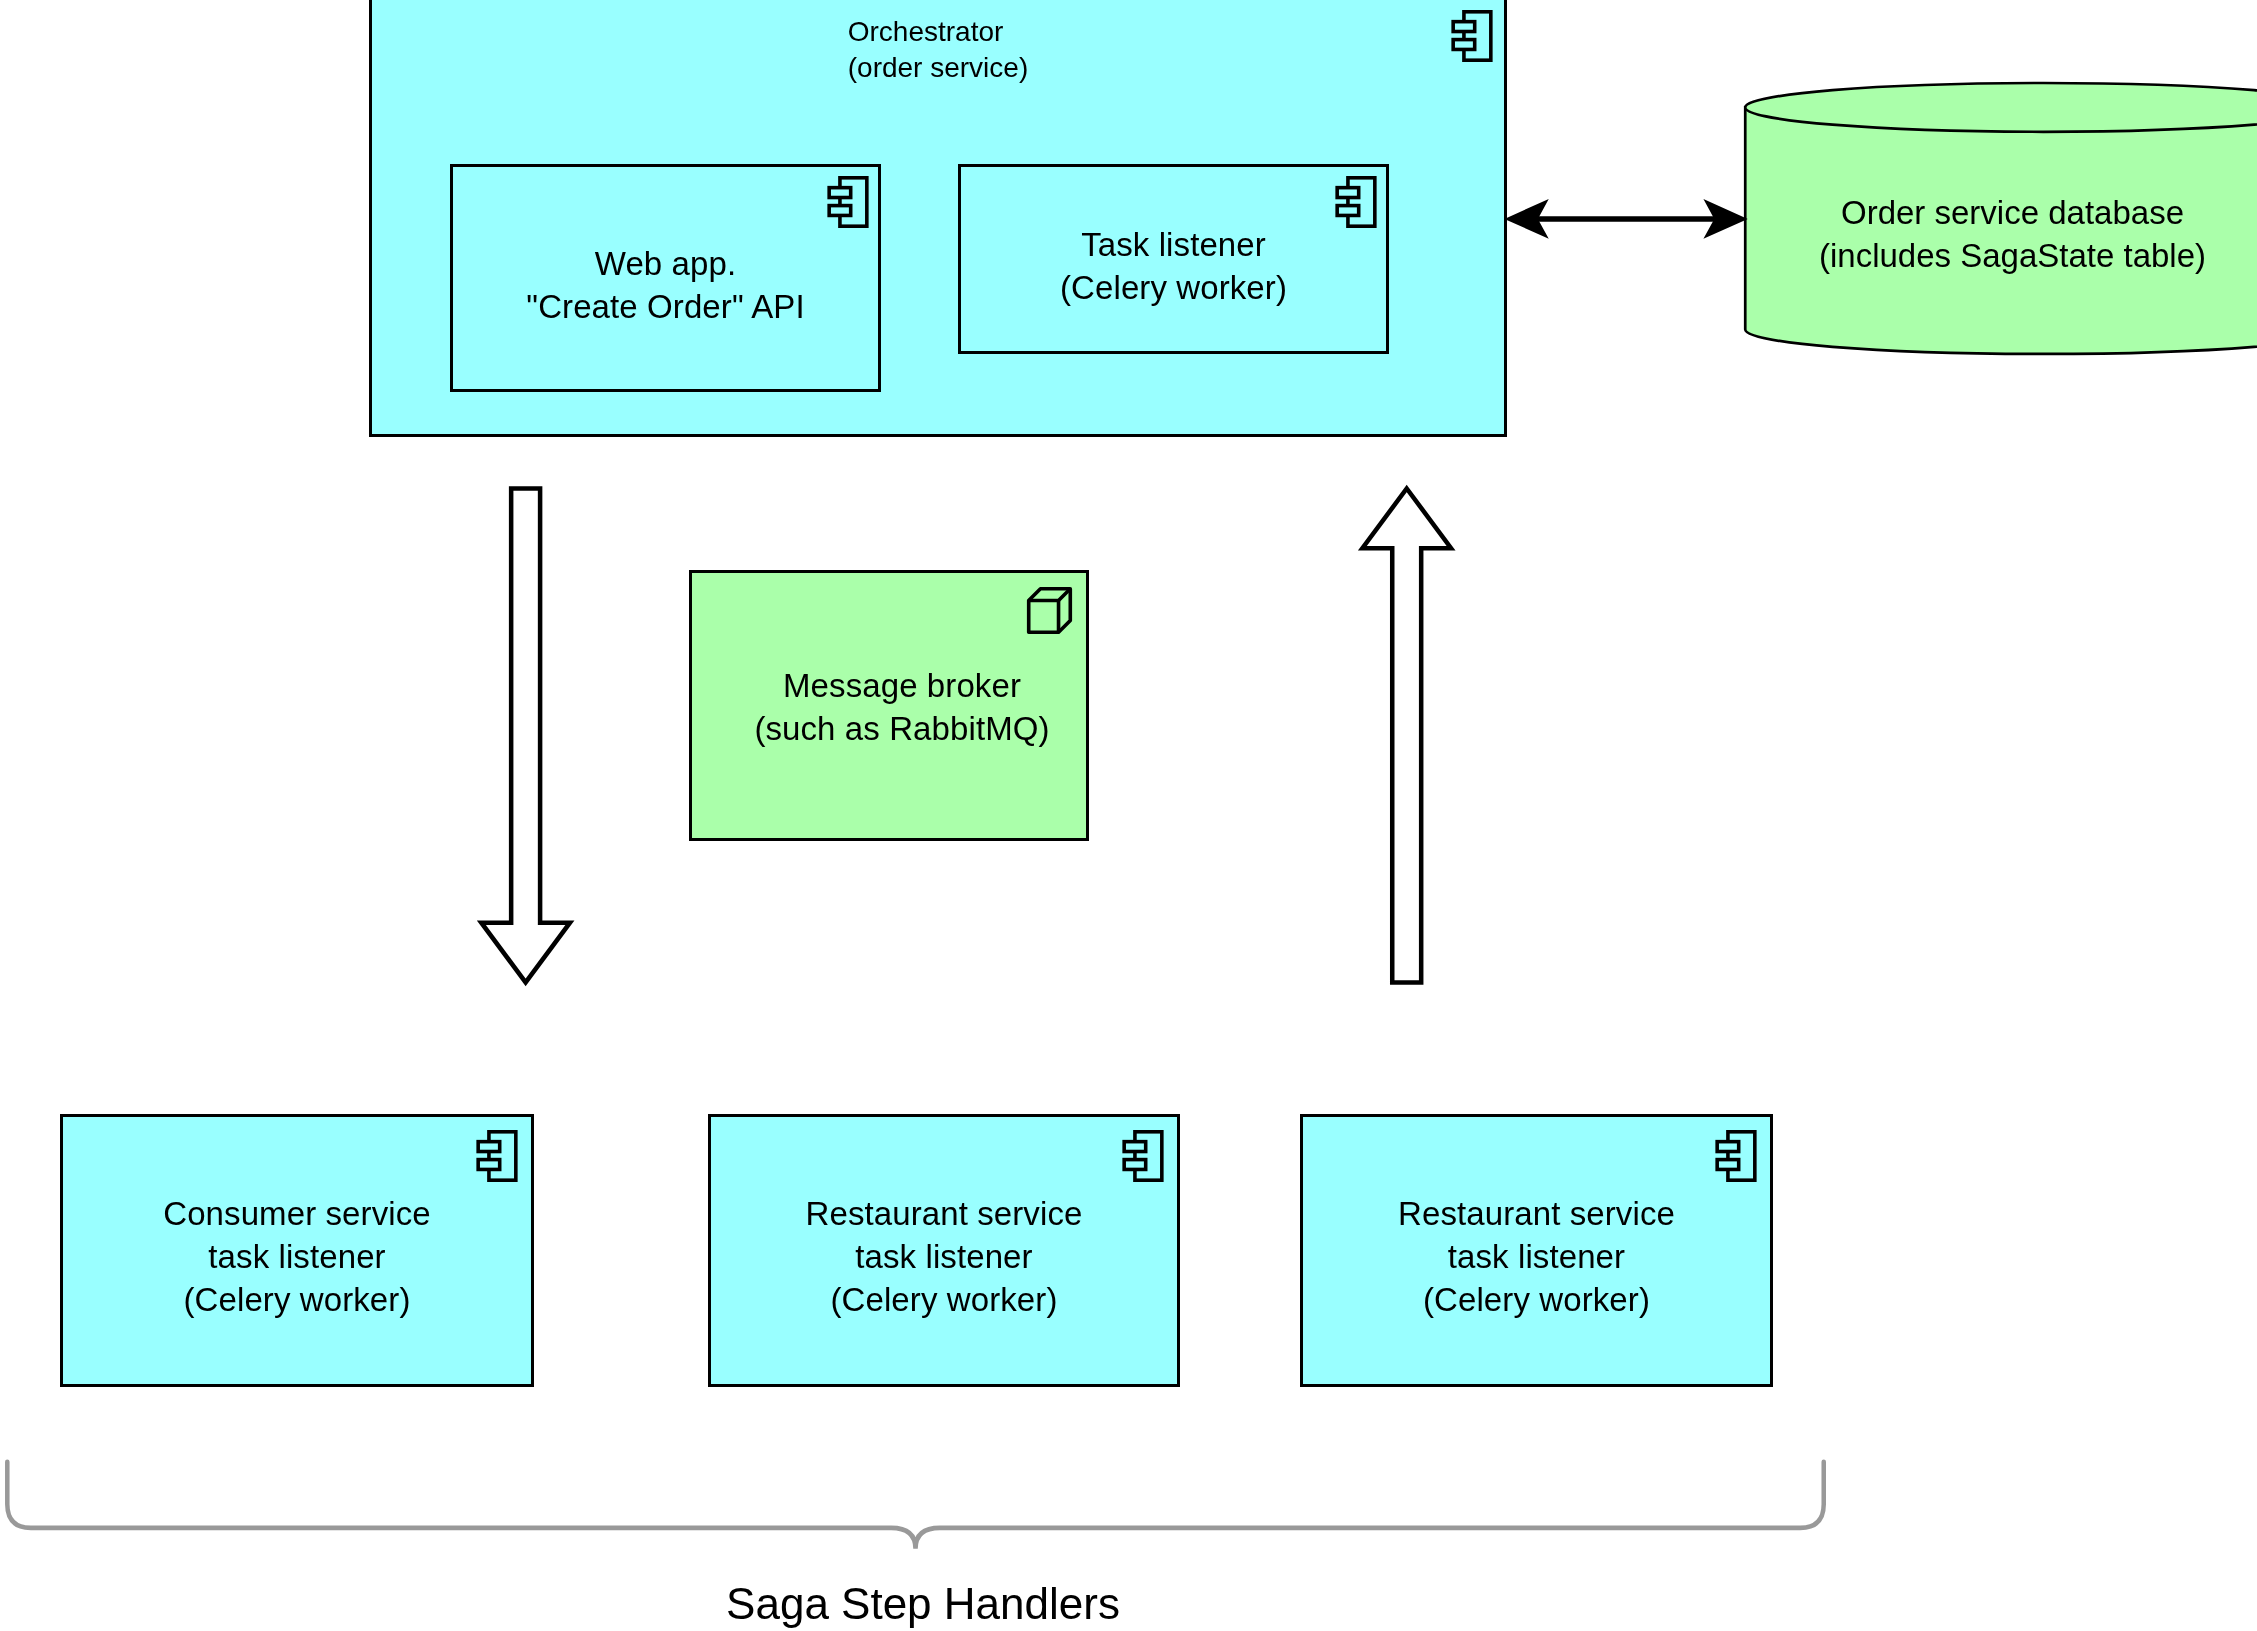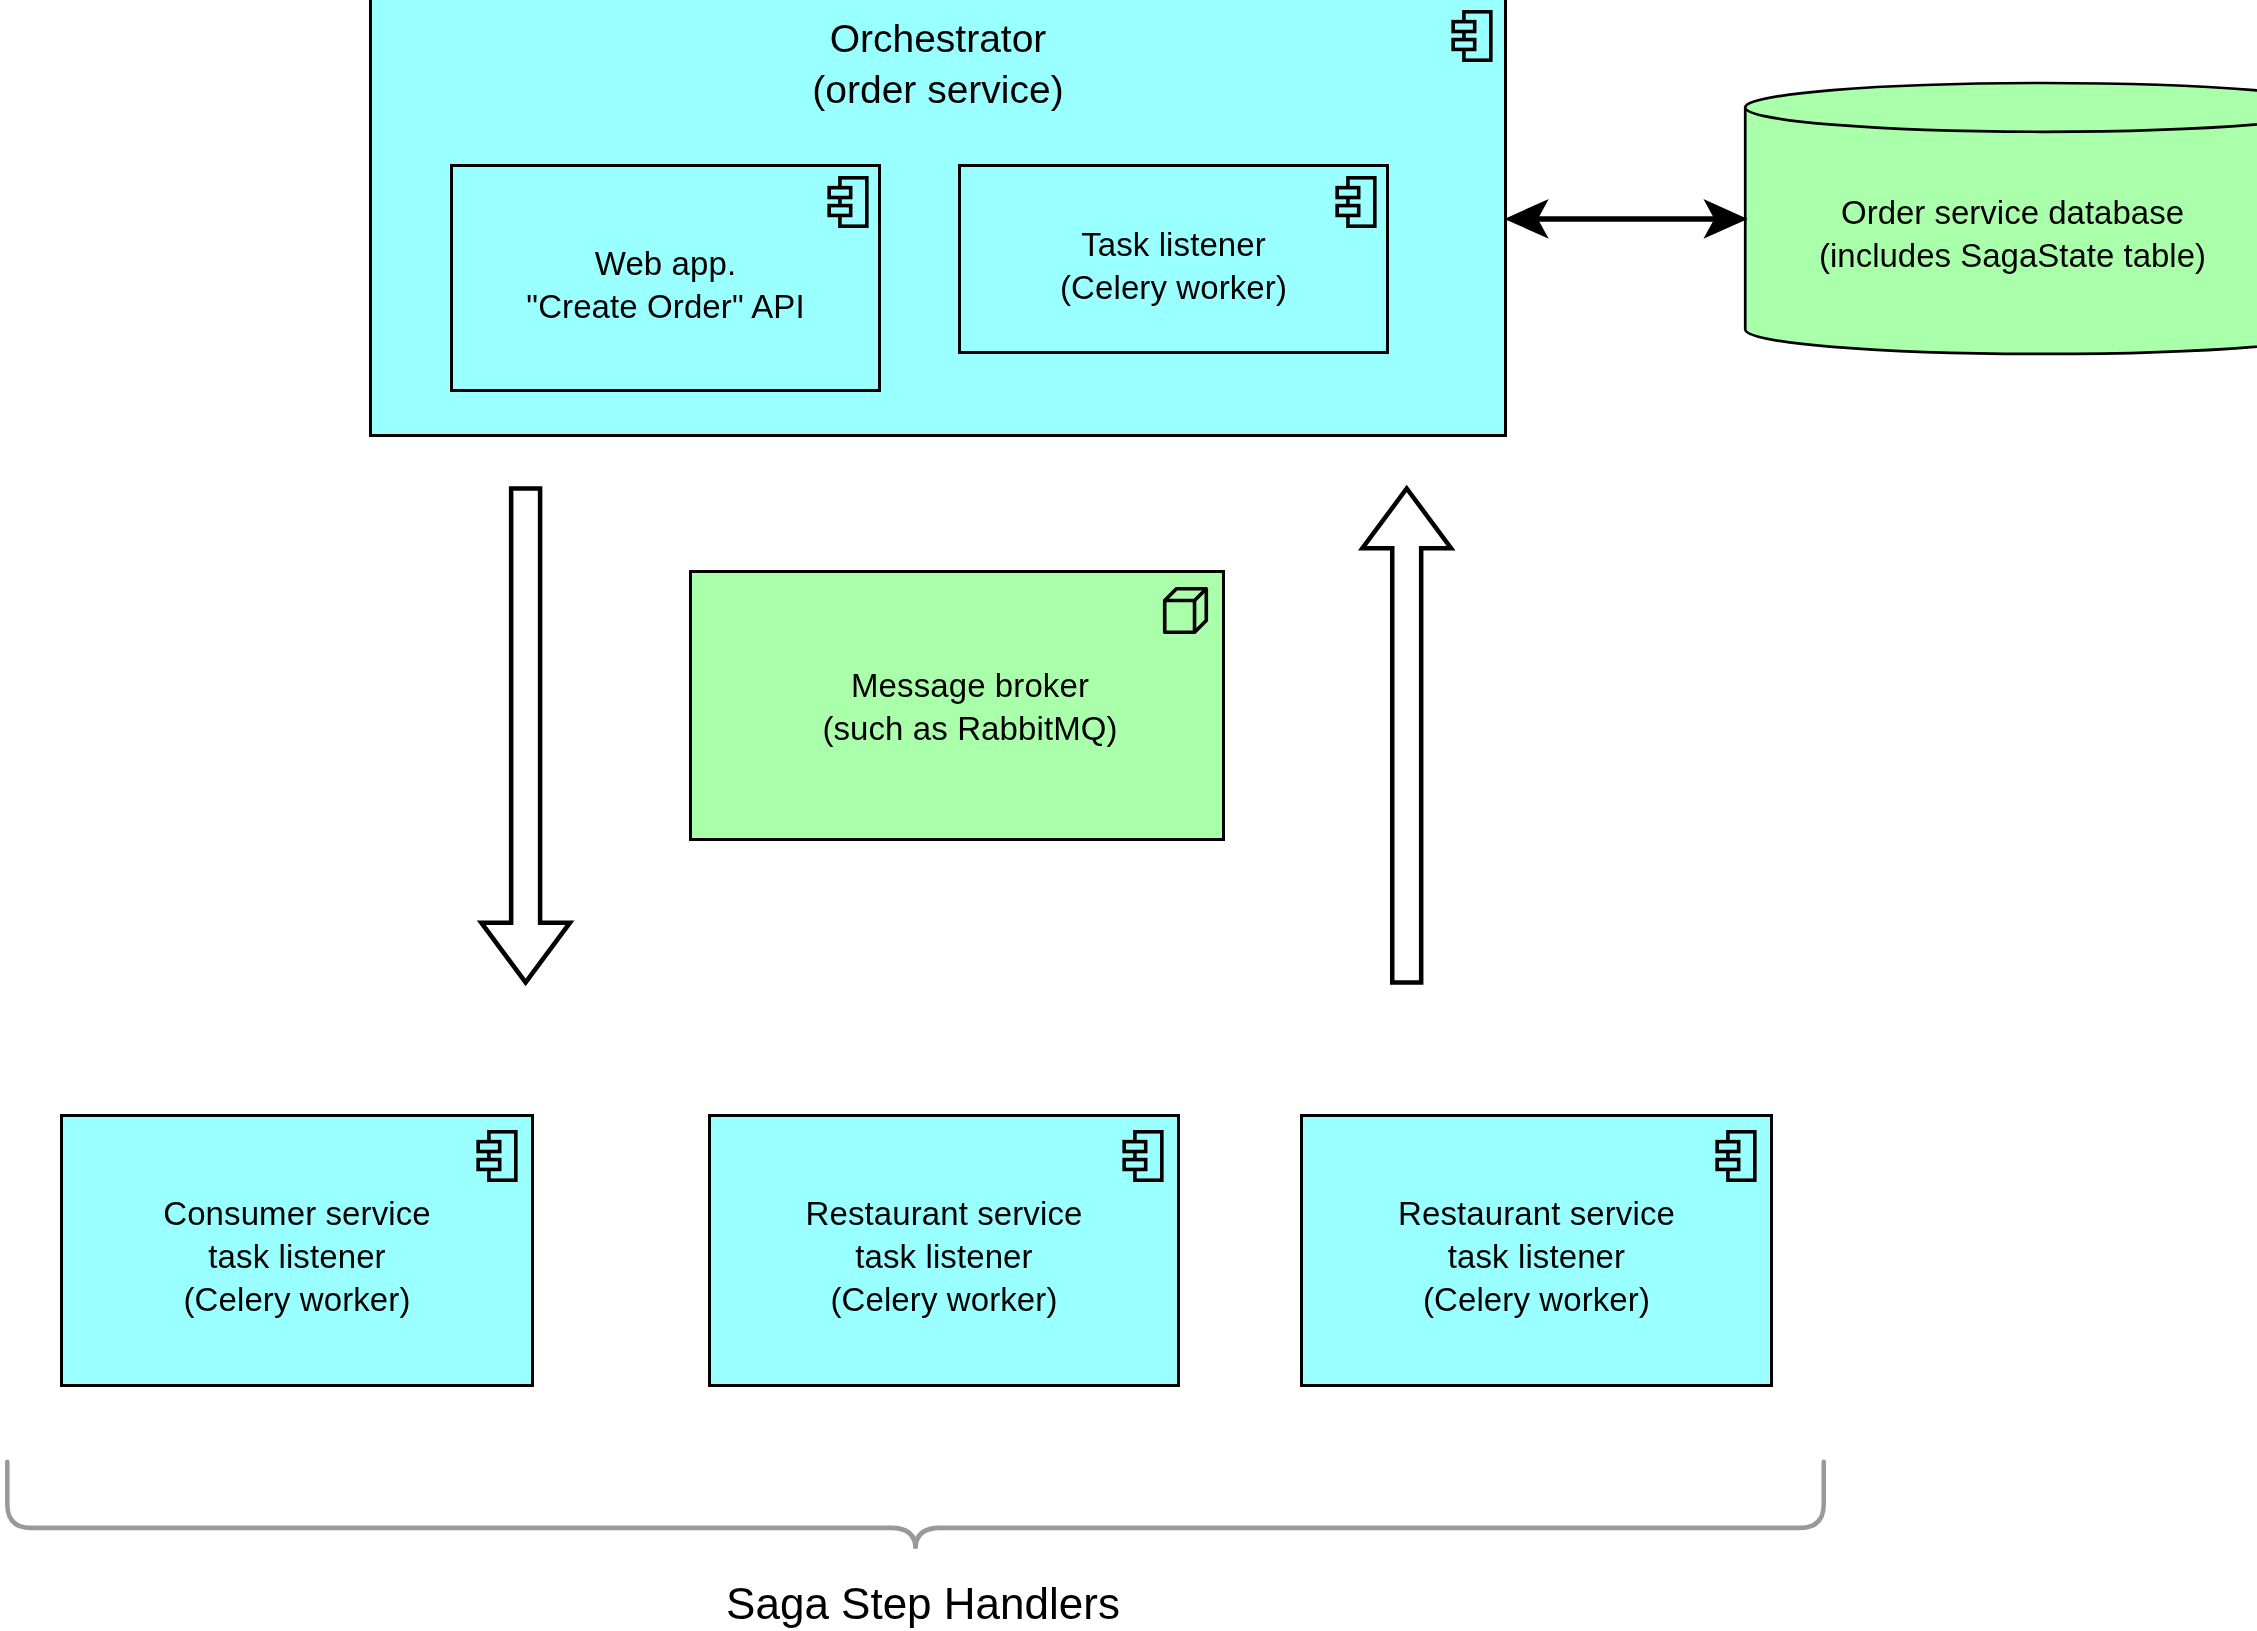--- a/index.html
+++ b/index.html
@@ -42,24 +42,24 @@
   #orchestrator {
     left: 369px;
     top: -3.6px;
     width: 1138px;
     height: 441px;
     align-items: flex-start;
     justify-content: center;
   }
   #orchestrator-title {
     margin-top: 14.5px;
-    font-size: 39px;
-    line-height: 1.30;
-    white-space: pre-line;
-    text-align: center;
+    font-size: 28px;
+    line-height: 1.30;
+    white-space: pre-line;
+    text-align: left;
   }
 
   
   #webapp {
     left: 450px;
     top: 164px;
     width: 431px;
     height: 228px;
   }
   #tasklistener {
@@ -88,21 +88,21 @@
     font-size: 33px;
     line-height: 1.30;
     white-space: pre-line;
     pointer-events: none;
   }
 
   
   #broker {
     left: 689px;
     top: 570px;
-    width: 536px;
+    width: 400px;
     height: 271px;
     padding-left: 26px;
   }
   #broker .node-label { margin-top: 5.4px; }
 
   
   #handler-0 { left: 60px;   top: 1114px; width: 474px; height: 273px; }
   #handler-1 { left: 708px;  top: 1114px; width: 472px; height: 273px; }
   #handler-2 { left: 1300px; top: 1114px; width: 473px; height: 273px; }
   .handler .node-label { margin-top: 14px; }

